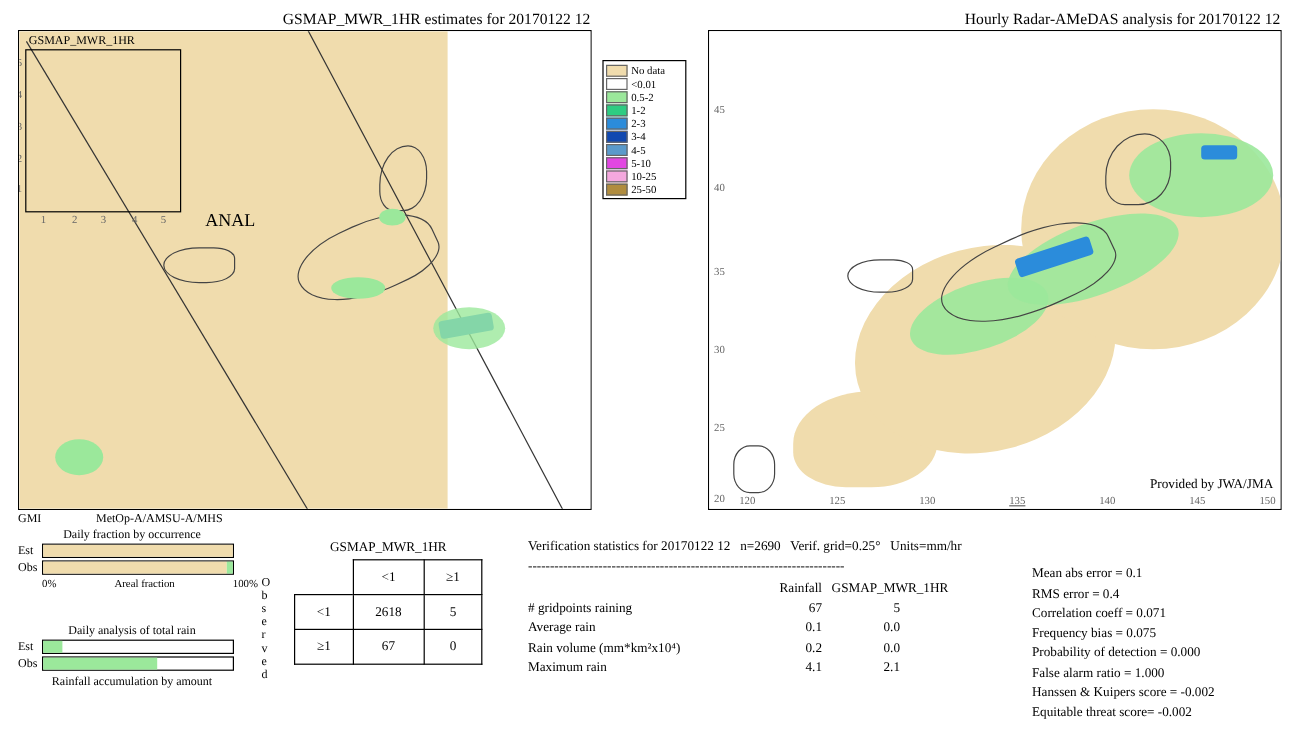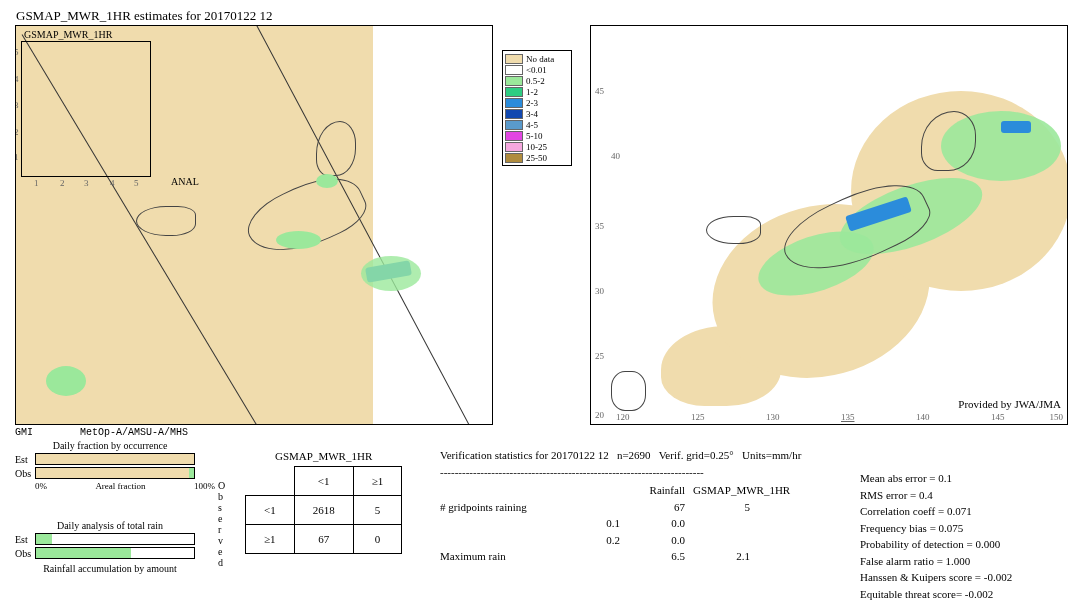--- a/index.html
+++ b/index.html
@@ -1,28 +1,28 @@
 <!DOCTYPE html>
 <html><head>
 <meta charset="utf-8">
 <style>
   * { box-sizing: border-box; }
   body { margin: 0; padding: 0; width: 1080px; height: 612px; font-family: Georgia, serif; font-size: 11px; color: #000; position: relative; background: #fff; }
   .map-panel { position: absolute; border: 1px solid #000; }
-  .map-title { position: absolute; font-size: 13px; text-align: left; width: 100%; top: -18px; }
+  .map-title { position: absolute; font-size: 13px; text-align: right; width: 100%; top: -18px; }
   .map-body { width: 100%; height: 100%; background: #fff; position: relative; overflow: hidden; }
   .land-area { position: absolute; background: #f0dcad; }
   .precip-green { position: absolute; background: #9be89b; border-radius: 50%; }
   .precip-blue { position: absolute; background: #2b8cdb; border-radius: 3px; }
   .inset-box { position: absolute; border: 1px solid #000; }
   .axis-label { position: absolute; font-size: 9px; color: #666; }
   .legend-box { position: absolute; border: 1px solid #000; background: #fff; }
   .legend-row { display: flex; align-items: center; font-size: 9px; height: 11px; }
   .legend-swatch { width: 18px; height: 10px; border: 0.5px solid #666; margin-right: 3px; }
-  .footer { position: absolute; font-size: 10px; font-family: Liberation Mono, monospace; }
+  .footer { position: absolute; font-size: 10px; }
   .coast { position: absolute; border: 1px solid #444; background: transparent; }
   .bar-panel { position: absolute; }
   .bar-title { font-size: 10px; text-align: center; }
   .bar-row { display: flex; align-items: center; margin: 2px 0; }
   .bar-label { width: 20px; font-size: 10px; }
   .bar-track { border: 1px solid #000; height: 12px; position: relative; background: #fff; }
   .bar-fill { position: absolute; top: 0; left: 0; height: 100%; background: #f0dcad; }
   .bar-fill-green { position: absolute; top: 0; height: 100%; background: #9be89b; }
   .contingency { position: absolute; }
   .ct-title { text-align: center; font-size: 11px; margin-bottom: 4px; }
@@ -66,21 +66,21 @@
       <div class="axis-label" style="left:-8px; top:32px;">4</div>
       <div class="axis-label" style="left:-8px; top:58px;">3</div>
       <div class="axis-label" style="left:-8px; top:85px;">2</div>
       <div class="axis-label" style="left:-8px; top:110px;">1</div>
       <div class="axis-label" style="bottom:-12px; left:12px;">1</div>
       <div class="axis-label" style="bottom:-12px; left:38px;">2</div>
       <div class="axis-label" style="bottom:-12px; left:62px;">3</div>
       <div class="axis-label" style="bottom:-12px; left:88px;">4</div>
       <div class="axis-label" style="bottom:-12px; left:112px;">5</div>
     </div>
-    <div style="position:absolute; left:155px; top:150px; font-size:10px;">ANAL</div>
+    <div style="position:absolute; left:155px; top:150px; font-size:15px;">ANAL</div>
   </div>
 </div>
 <div class="footer" style="left:15px; top:427px;">GMI</div>
 <div class="footer" style="left:80px; top:427px;">MetOp-A/AMSU-A/MHS</div>
 
 <div class="legend-box" id="legend" style="left:502px; top:50px; width:70px; padding:2px;">
     <div class="legend-row">
       <div class="legend-swatch" style="background: rgb(240, 220, 173);"></div>
       <span>No data</span>
     </div>
@@ -116,39 +116,40 @@
       <div class="legend-swatch" style="background: rgb(245, 168, 222);"></div>
       <span>10-25</span>
     </div>
     <div class="legend-row">
       <div class="legend-swatch" style="background: rgb(176, 140, 62);"></div>
       <span>25-50</span>
     </div>
   </div>
 
 <div class="map-panel" style="left:590px; top:25px; width:478px; height:400px;">
+  <div class="map-title">Hourly Radar-AMeDAS analysis for 20170122 12</div>
   <div class="map-body">
 
     <div class="land-area" style="left:70px; top:300px; width:120px; height:80px; border-radius:60% 50% 50% 40%;"></div>
     <div class="land-area" style="left:120px; top:180px; width:220px; height:170px; border-radius:50%; transform:rotate(-15deg);"></div>
     <div class="land-area" style="left:260px; top:65px; width:220px; height:200px; border-radius:50%;"></div>
 
     <div class="precip-green" style="left:165px; top:210px; width:120px; height:55px; opacity:0.9; transform:rotate(-18deg);"></div>
     <div class="precip-green" style="left:245px; top:160px; width:150px; height:60px; opacity:0.9; transform:rotate(-20deg);"></div>
     <div class="precip-green" style="left:350px; top:85px; width:120px; height:70px; opacity:0.9;"></div>
     <div class="precip-blue" style="left:255px; top:180px; width:65px; height:16px; transform:rotate(-18deg);"></div>
     <div class="precip-blue" style="left:410px; top:95px; width:30px; height:12px;"></div>
 
     <div class="coast" style="left:115px; top:190px; width:55px; height:28px; border-radius:50% 30% 40% 50%;"></div>
     <div class="coast" style="left:190px; top:170px; width:150px; height:65px; border-radius:40% 50% 30% 60%; transform:rotate(-25deg);"></div>
     <div class="coast" style="left:330px; top:85px; width:55px; height:60px; border-radius:60% 40% 50% 30%;"></div>
     <div class="coast" style="left:20px; top:345px; width:35px; height:40px; border-radius:40%;"></div>
 
     <div class="axis-label" style="left:4px; top:60px;">45</div>
-    <div class="axis-label" style="left:20px; top:125px;">40</div>
+    <div class="axis-label" style="left:4px; top:125px;">40</div>
     <div class="axis-label" style="left:4px; top:195px;">35</div>
     <div class="axis-label" style="left:4px; top:260px;">30</div>
     <div class="axis-label" style="left:4px; top:325px;font-family:Liberation Serif, serif;">25</div>
     <div class="axis-label" style="left:4px; top:384px;">20</div>
 
     <div class="axis-label" style="bottom:2px; left:25px;">120</div>
     <div class="axis-label" style="bottom:2px; left:100px;">125</div>
     <div class="axis-label" style="bottom:2px; left:175px;">130</div>
     <div class="axis-label" style="bottom:2px; left:250px;text-decoration:underline;">135</div>
     <div class="axis-label" style="bottom:2px; left:325px;">140</div>
@@ -229,30 +230,32 @@
     <div class="stats-num">Rainfall</div>
     <div class="stats-num" style="text-align:left; padding-left:8px;">GSMAP_MWR_1HR</div>
   </div>
   <div id="stats-rows">
       <div class="stats-table">
         <div># gridpoints raining</div>
         <div class="stats-num">67</div>
         <div class="stats-num">5</div>
       </div>
       <div class="stats-table">
+        <div>Average rain</div>
         <div class="stats-num">0.1</div>
         <div class="stats-num">0.0</div>
       </div>
       <div class="stats-table">
+        <div>Rain volume (mm*km²x10⁴)</div>
         <div class="stats-num">0.2</div>
         <div class="stats-num">0.0</div>
       </div>
       <div class="stats-table">
         <div>Maximum rain</div>
-        <div class="stats-num">6.5</div>
+        <div class="stats-num">4.1</div>
         <div class="stats-num">2.1</div>
       </div>
     </div>
 </div>
 
 <div class="metrics" id="metrics" style="left:860px; top:470px;">
     <div>Mean abs error = 0.1</div>
     <div>RMS error = 0.4</div>
     <div>Correlation coeff = 0.071</div>
     <div>Frequency bias = 0.075</div>

